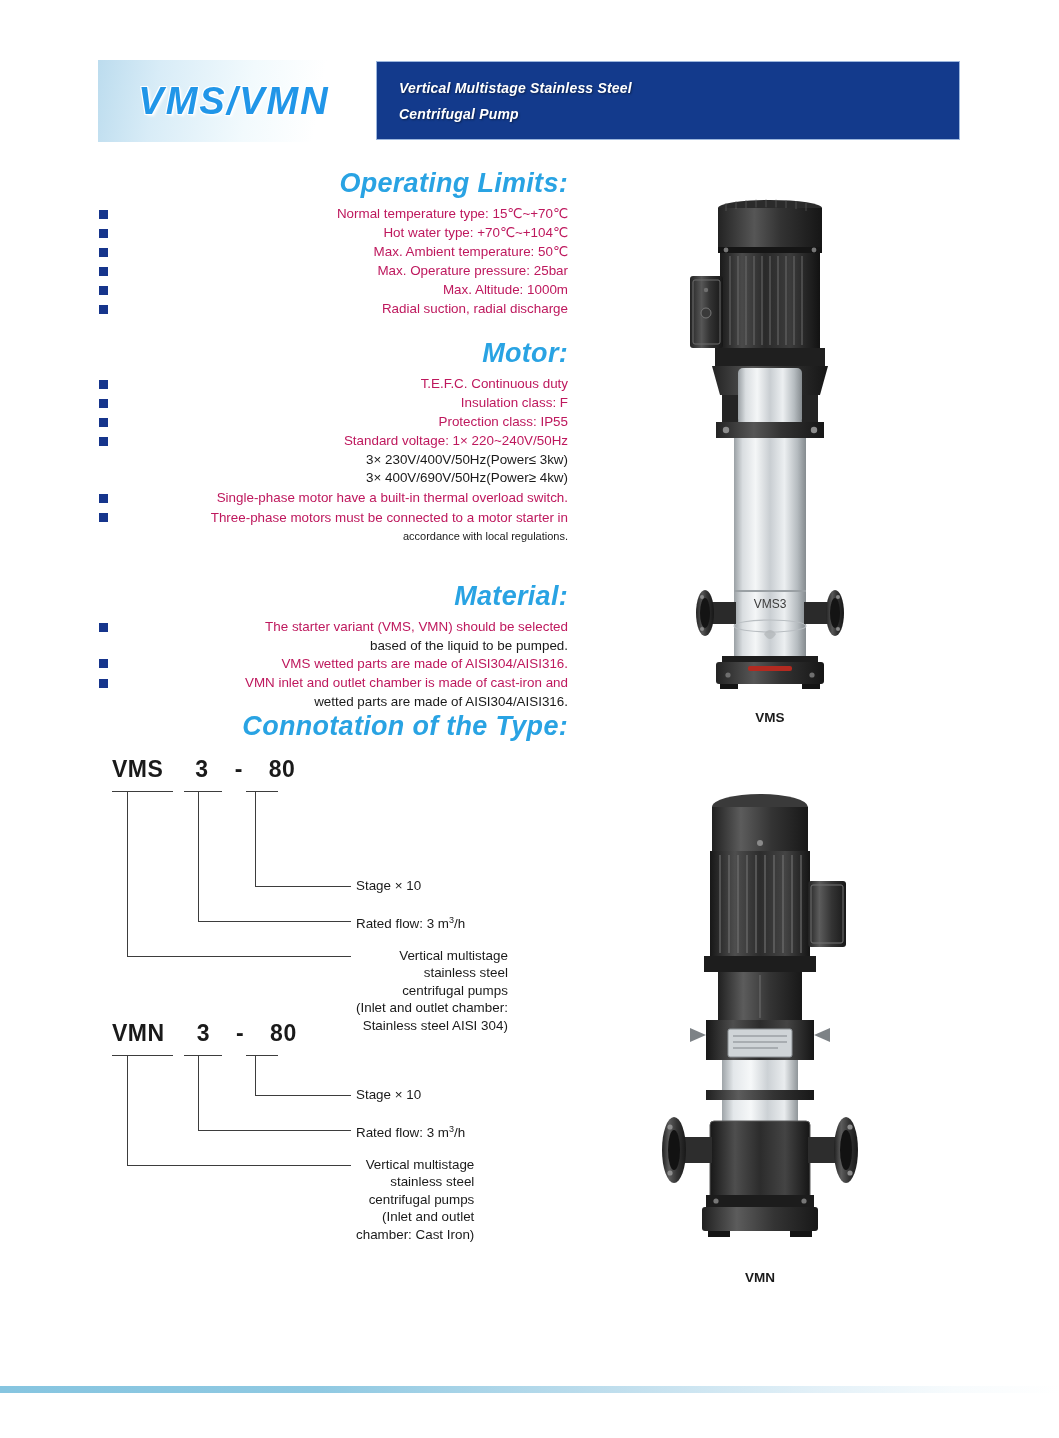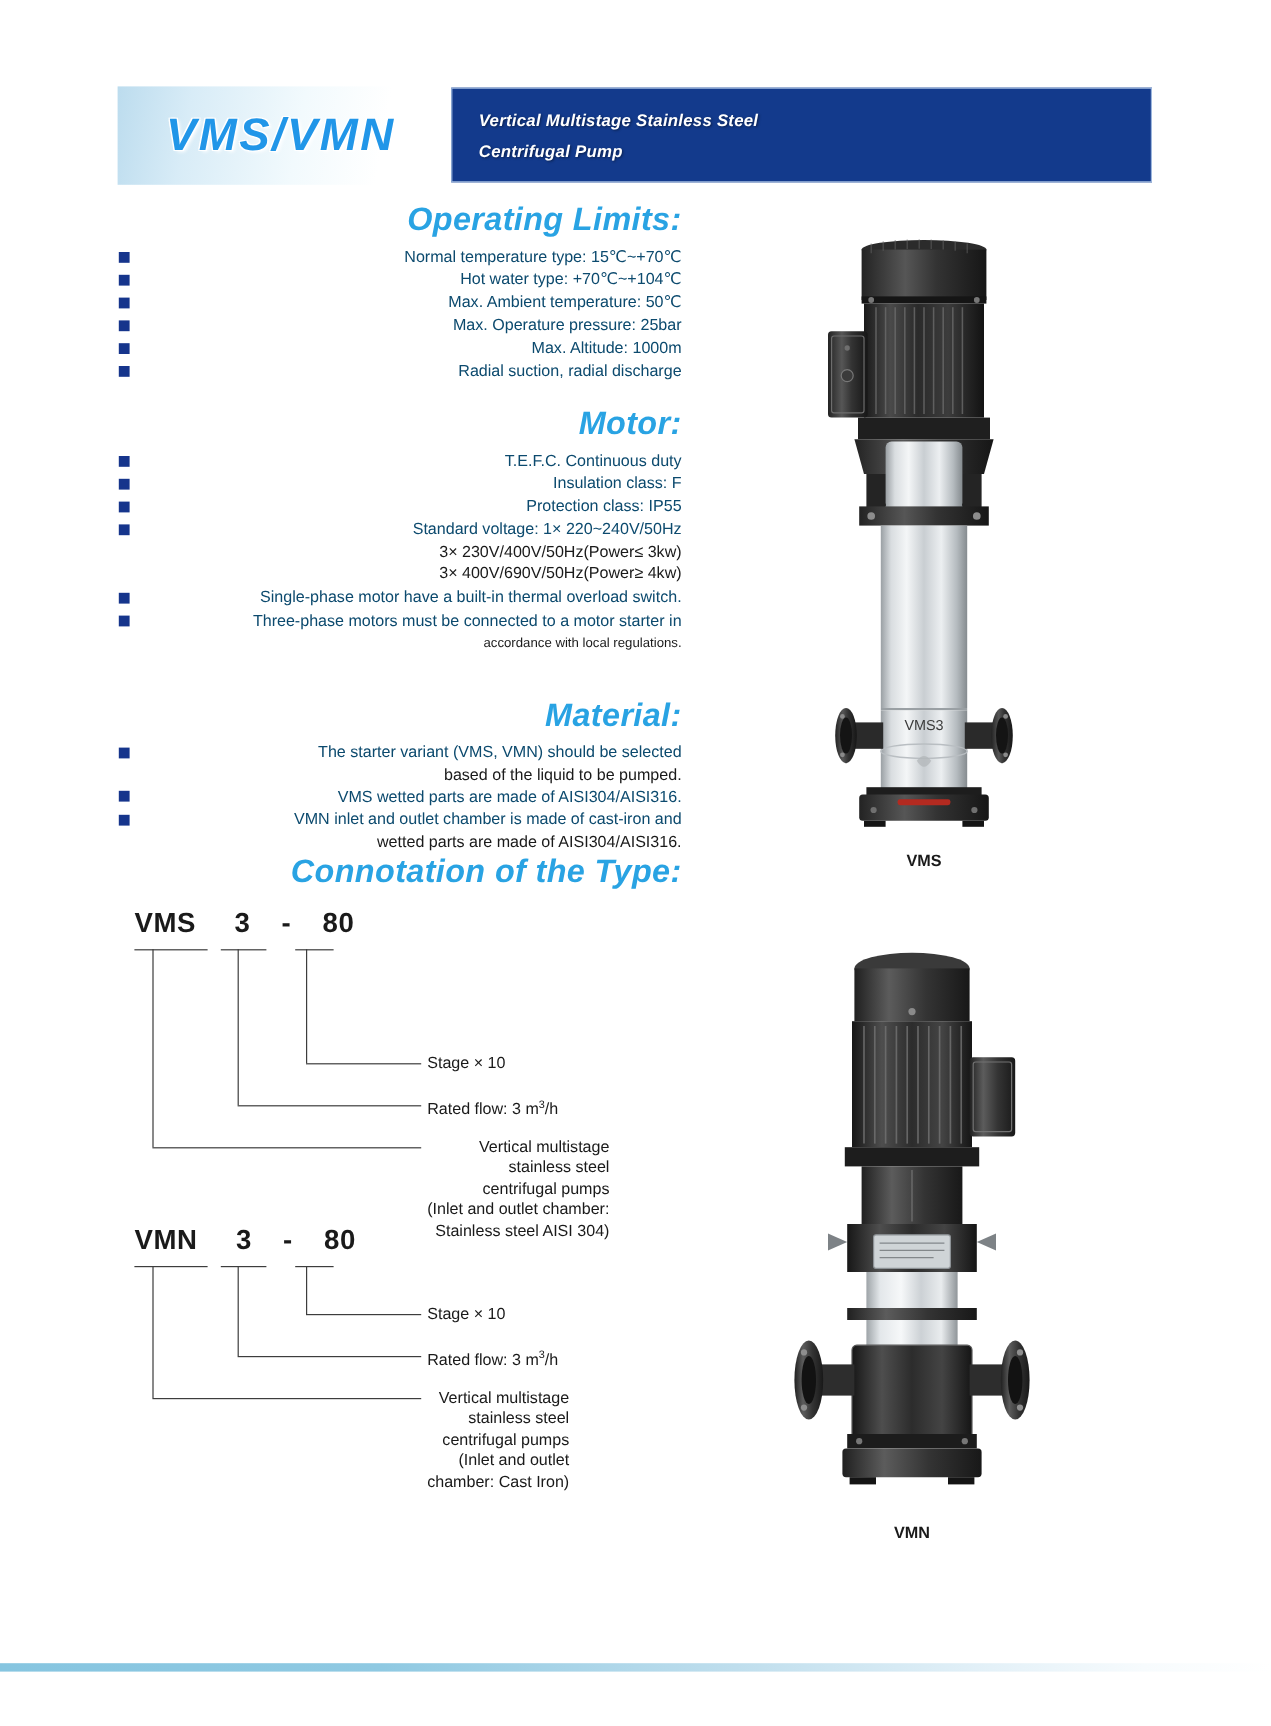--- a/index.html
+++ b/index.html
@@ -1,20 +1,20 @@
 <!DOCTYPE html>
 <html><head>
 <meta charset="utf-8">
 <style>
   html,body{margin:0;padding:0;background:#fff;}
   body{width:1059px;height:1438px;position:relative;overflow:hidden;
        font-family:"Liberation Sans","DejaVu Sans",sans-serif;color:#1a1a1a;}
 
   
-  #header{position:absolute;left:98px;top:72px;width:862px;height:82px;}
+  #header{position:absolute;left:98px;top:60px;width:862px;height:82px;}
   #logo-box{position:absolute;left:0;top:0;width:272px;height:82px;
             background:linear-gradient(100deg,#bcdcee 0%,#d8ecf7 22%,#f2fafd 55%,#ffffff 80%,#ffffff 100%);}
   #logo-text{position:absolute;left:0;top:0;width:272px;height:82px;
              display:flex;align-items:center;justify-content:center;
              font-size:38px;font-weight:bold;font-style:italic;letter-spacing:2px;
              color:#2196e8;
              text-shadow:0 0 2px #fff,1px 1px 0 #fff,-1px -1px 0 #fff,
                          1px -1px 0 #fff,-1px 1px 0 #fff,2px 2px 3px rgba(255,255,255,.9);}
   #title-banner{position:absolute;left:278px;top:1px;width:584px;height:79px;
                 background:#133a8c;border:1px solid #9cb6dd;box-sizing:border-box;
@@ -24,21 +24,21 @@
                     line-height:26px;letter-spacing:.2px;
                     text-shadow:1px 1px 2px rgba(0,0,0,.45);}
 
   
   #left-col{position:absolute;left:98px;top:168px;width:470px;text-align:right;}
   .sec-head{font-size:27px;font-weight:bold;font-style:italic;color:#29a3e3;
             letter-spacing:.3px;margin:0 0 6px 0;
             text-shadow:0 1px 0 rgba(255,255,255,.8);}
   .blist{list-style:none;margin:0;padding:0;}
   .blist li{position:relative;padding-left:18px;font-size:13.4px;line-height:17.6px;
-            margin-bottom:1.5px;color:#0c4a6e;}
+            margin-bottom:1.5px;color:#be185d;}
   .blist li::before{content:"";position:absolute;left:1px;top:4.5px;
                     width:9px;height:9px;background:#16358c;}
   .sub-line{padding-left:0;font-size:13.4px;line-height:18px;margin-left:148px;}
   .nb{margin-left:18px;}
   .gap-motor{margin-top:20px;}
   .gap-material{margin-top:36px;}
   .gap-conn{}
 
   
   .diagram{position:relative;height:250px;margin-top:14px;}

